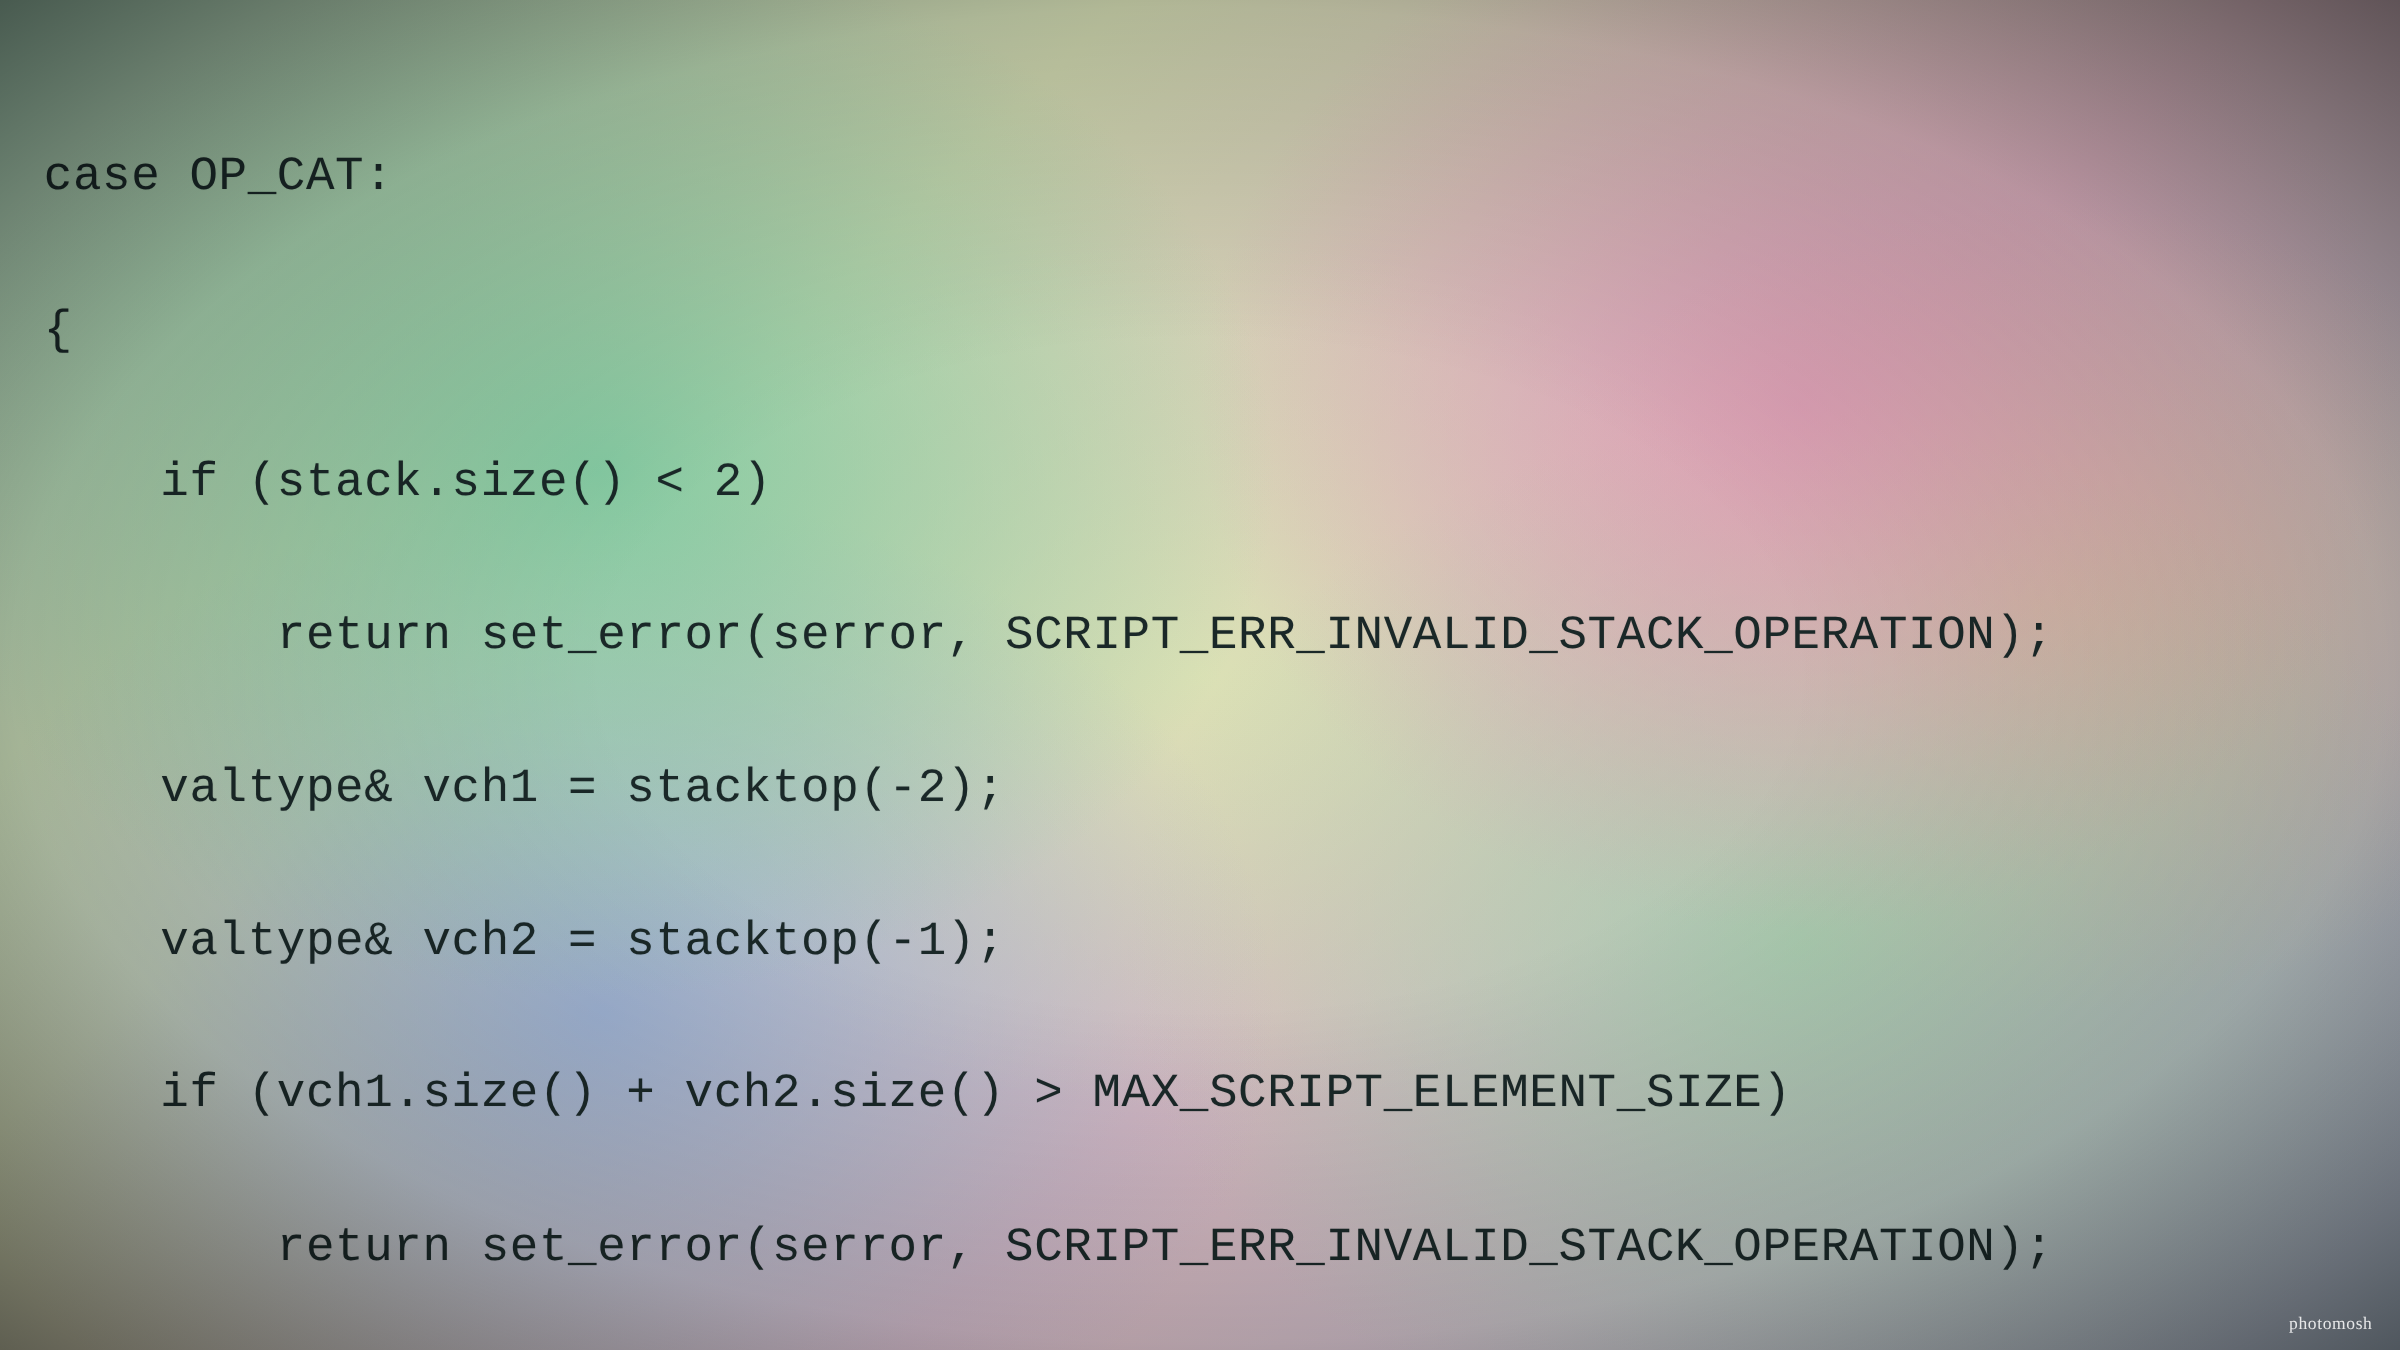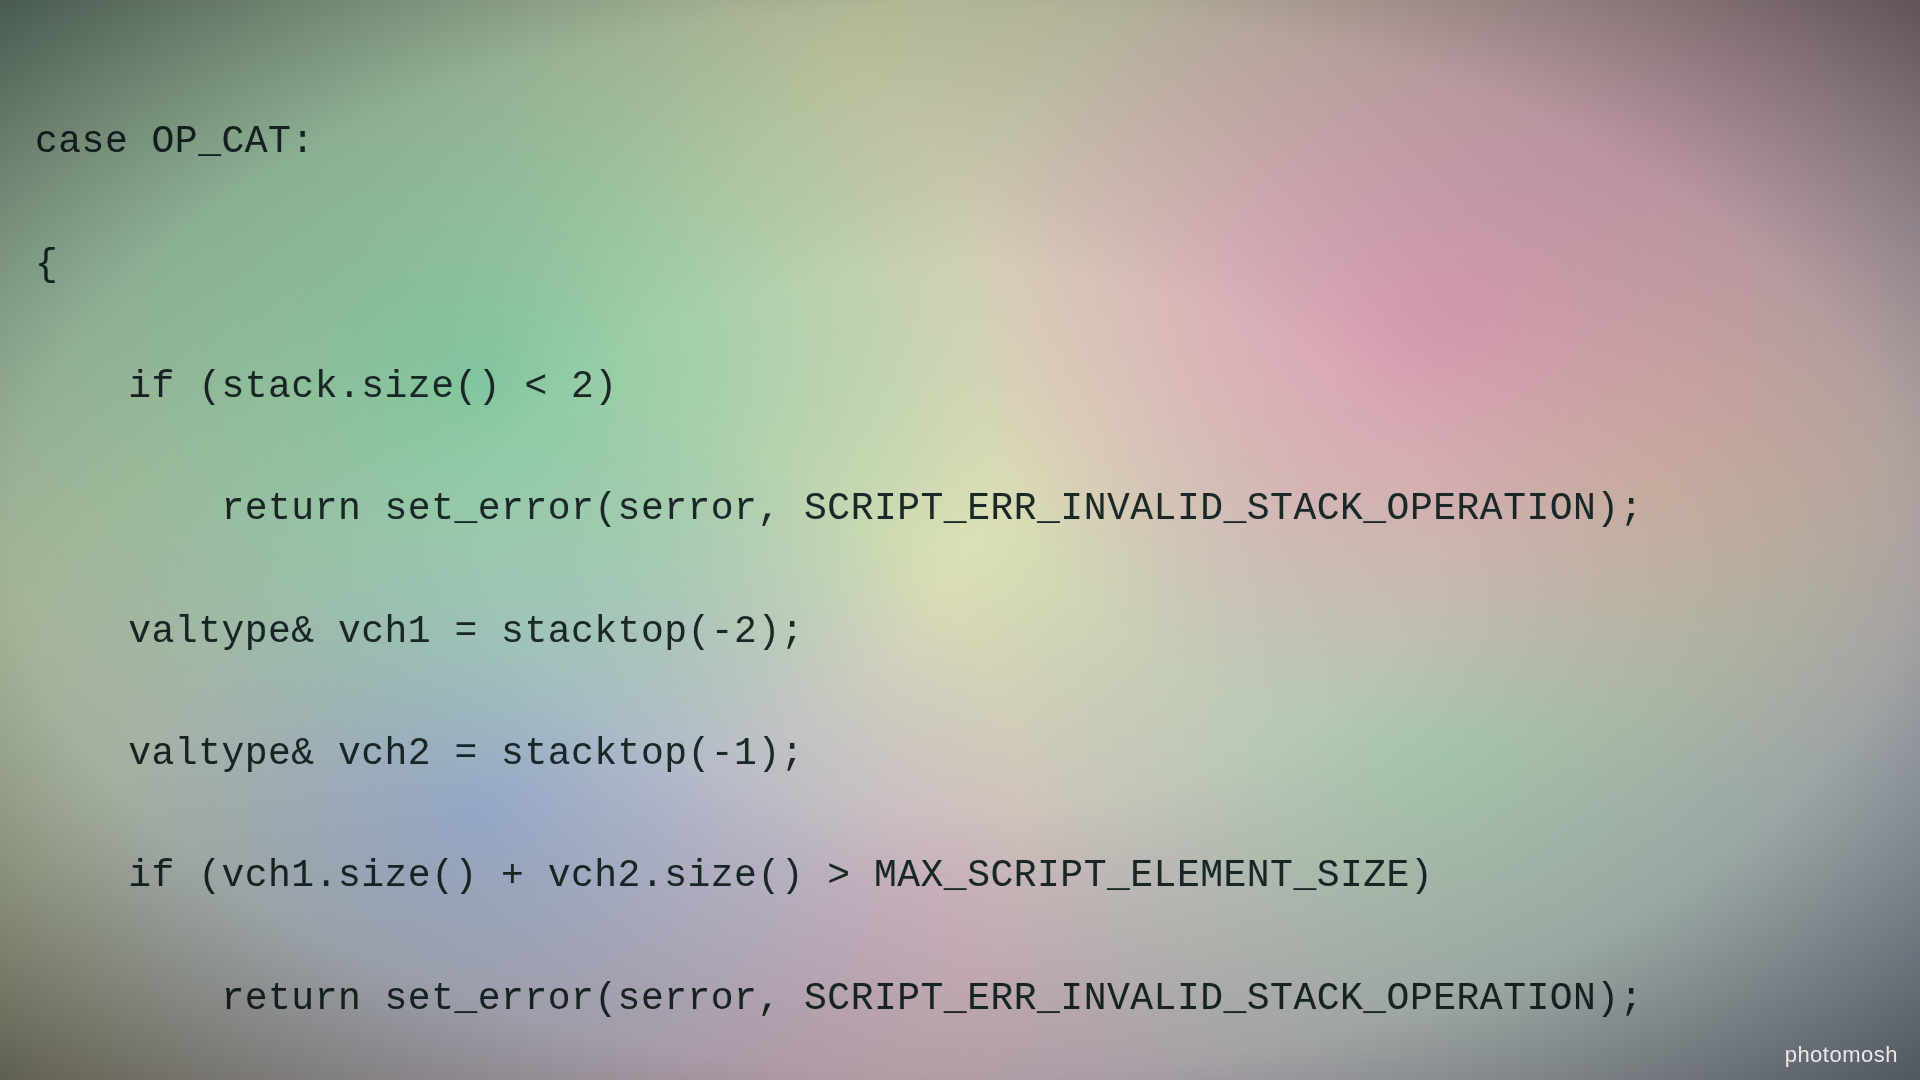--- a/index.html
+++ b/index.html
@@ -46,22 +46,22 @@
       font-weight: 500;
     }
     .code-line {
       display: block;
     }
     .watermark {
       position: absolute;
       bottom: 12px;
       right: 22px;
       color: rgba(255,255,255,0.85);
-      font-family: Liberation Sans, sans-serif;
-      font-size: 22px;
+      font-family: Liberation Serif, serif;
+      font-size: 14px;
       font-weight: 400;
       letter-spacing: 0.5px;
     }
   </style>
 </head>
 <body>
 
 <div class="background"></div>
 
 <div class="code-container">

